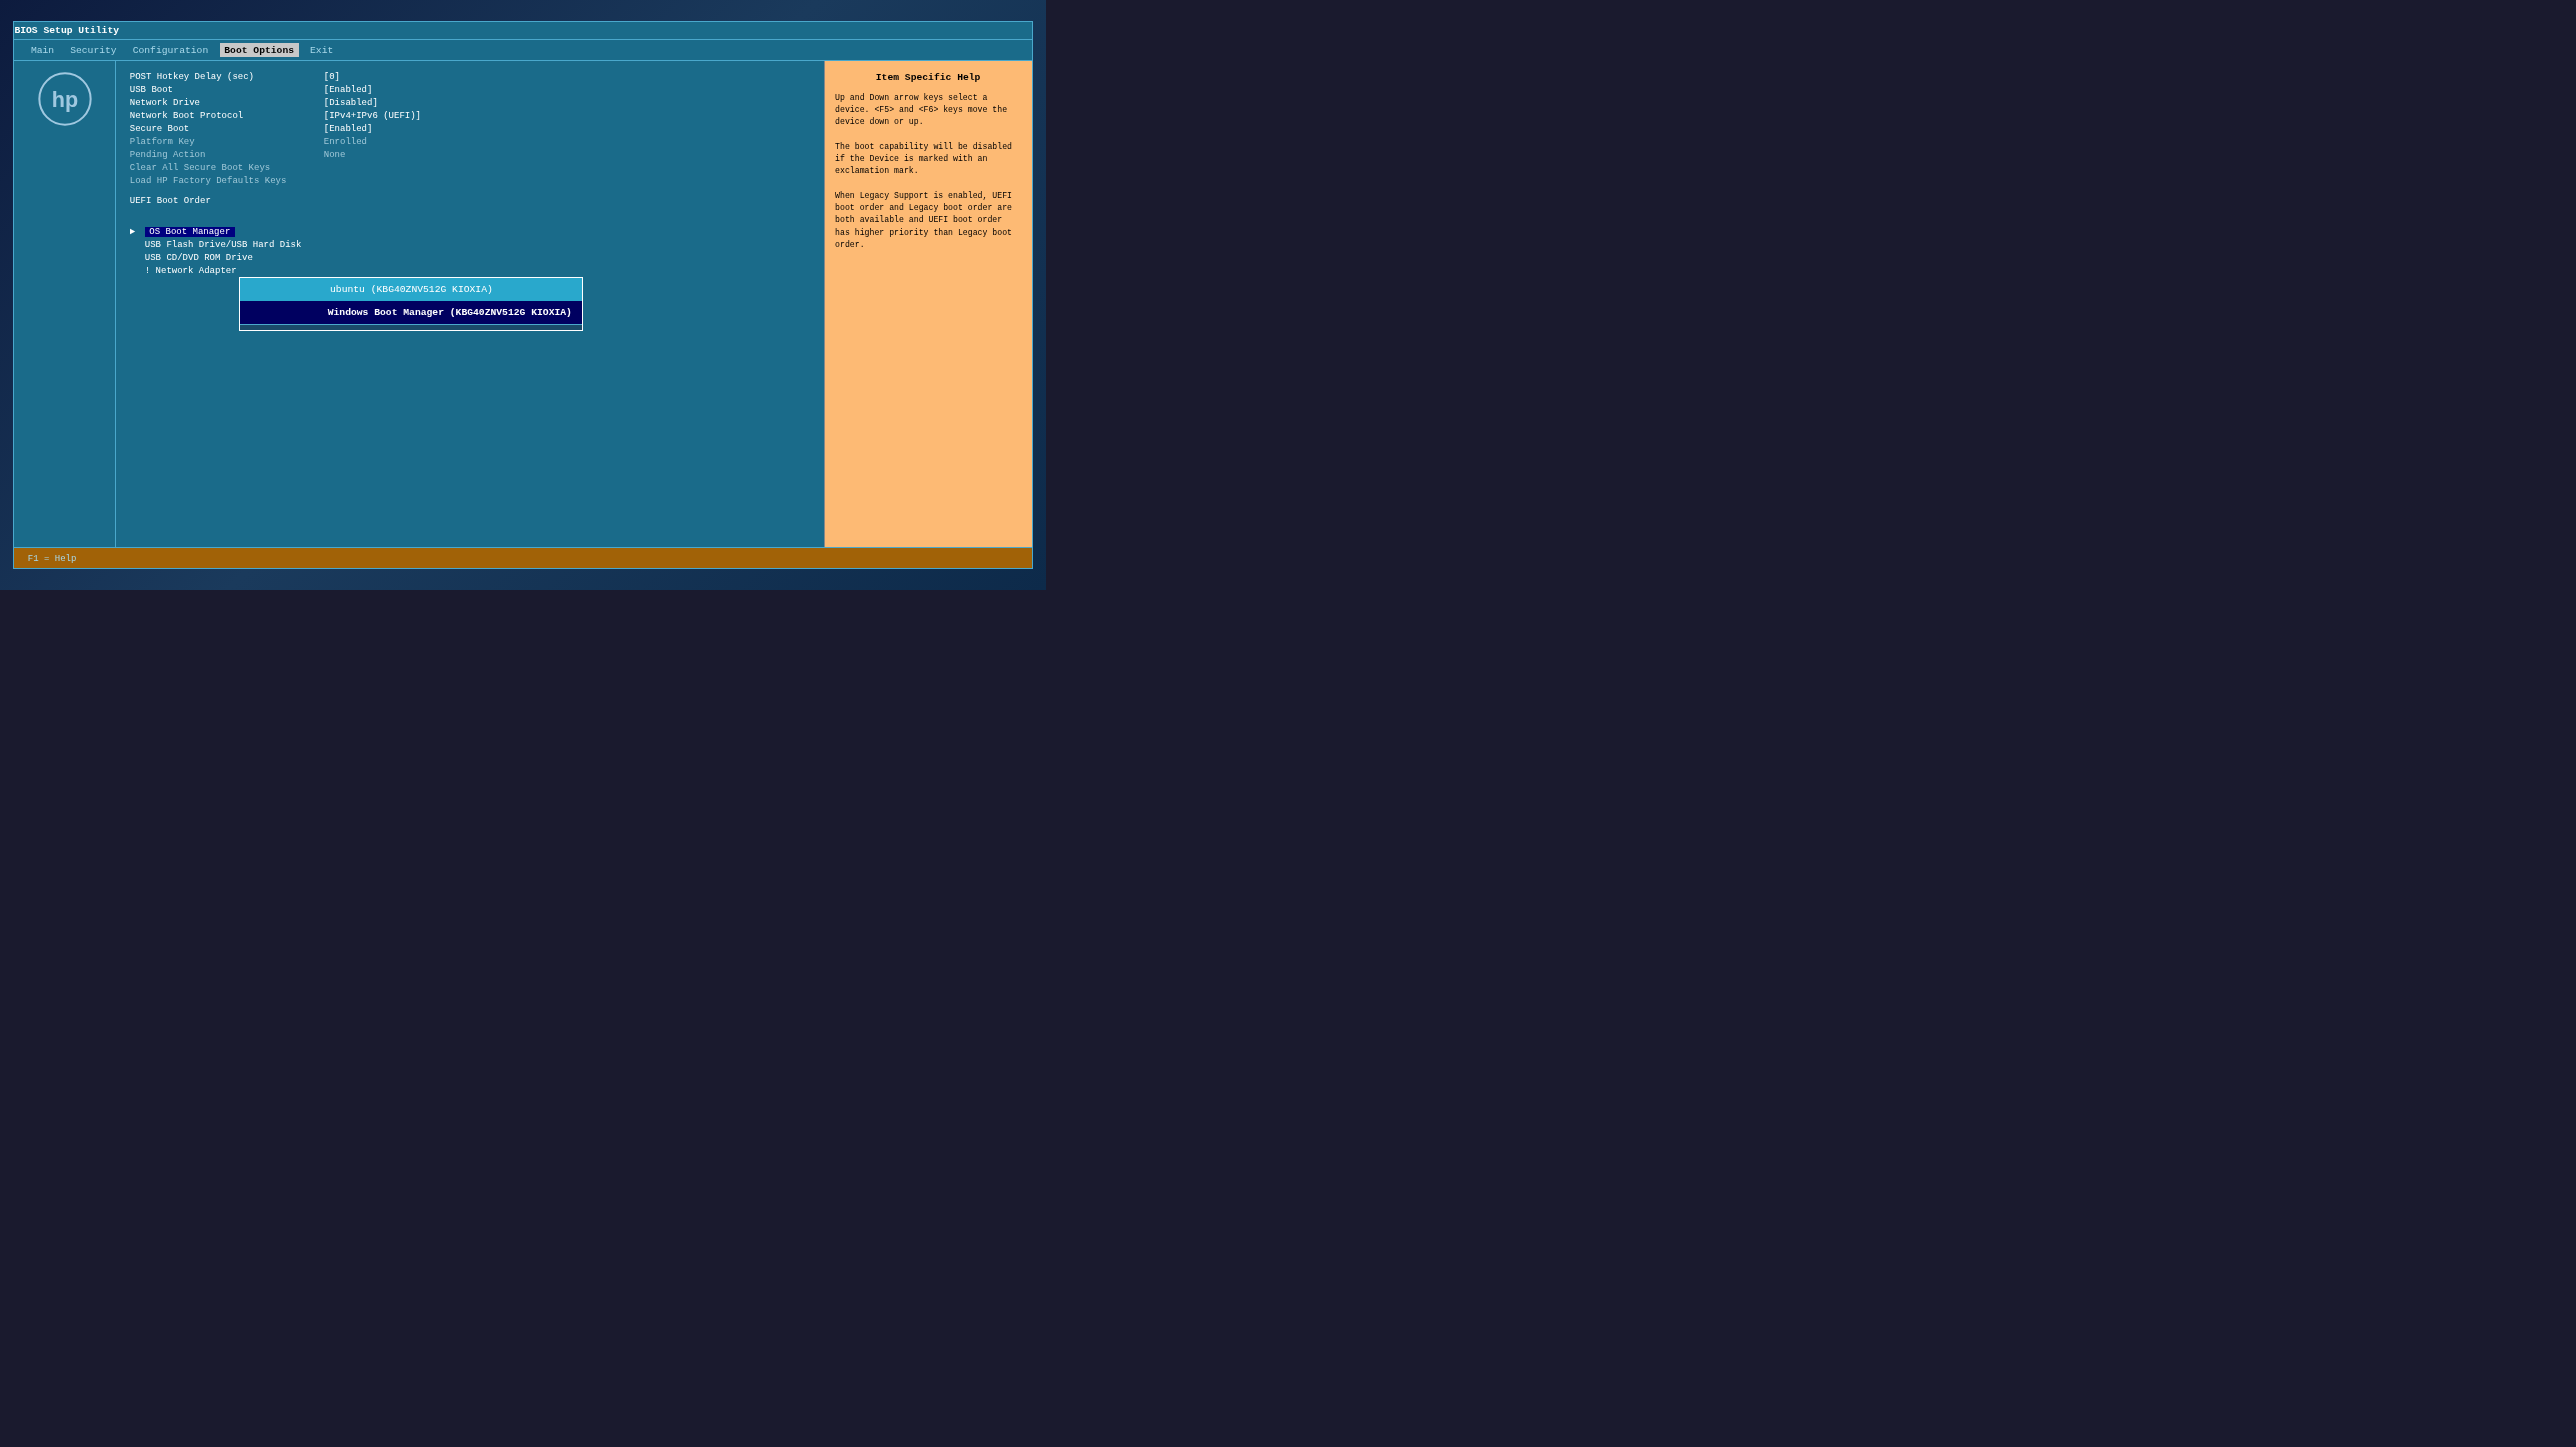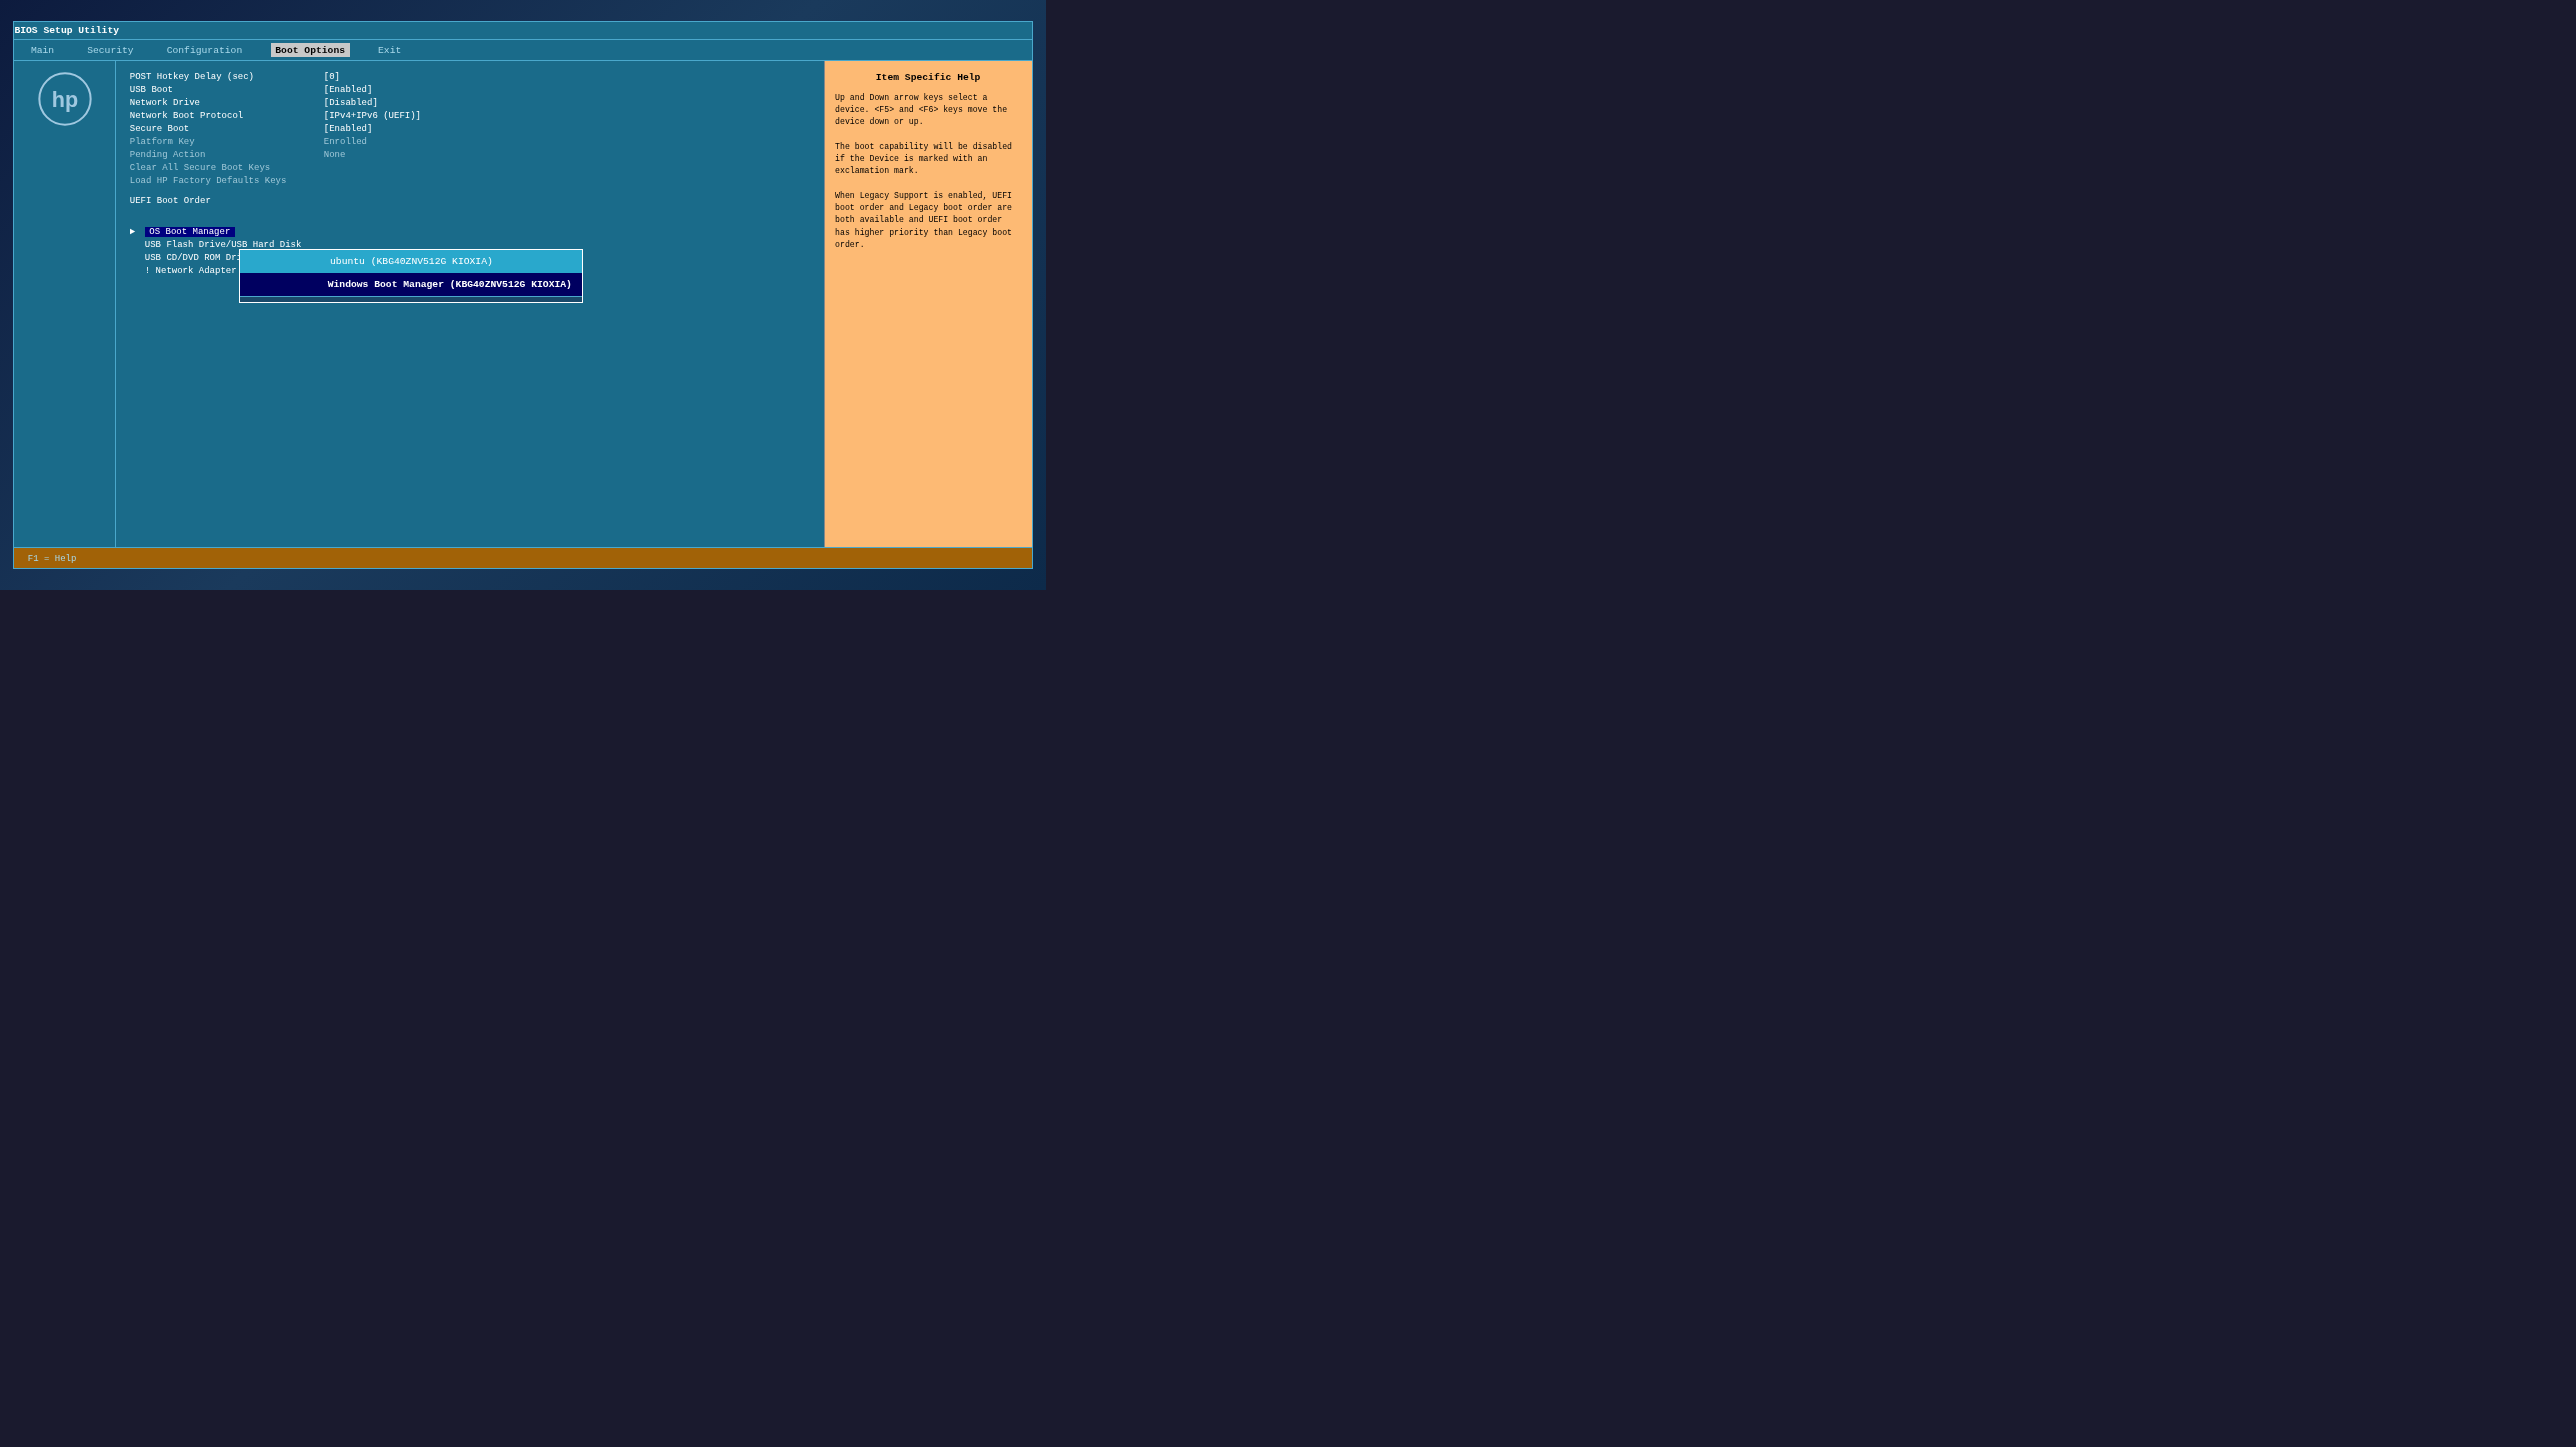--- a/index.html
+++ b/index.html
@@ -41,21 +41,21 @@
       font-weight: bold;
       border-bottom: 0.7px solid #4aa8cc;
     }
 
     
     .menu-bar {
       background: #1a6b8a;
       display: flex;
       align-items: center;
       padding: 3px 12px;
-      gap: 24px;
+      gap: 7px;
       border-bottom: 0.7px solid #4aa8cc;
     }
 
     .menu-item {
       color: #a8d8ea;
       font-size: 9.7px;
       cursor: pointer;
       padding: 1.5px 4.5px;
     }
 
@@ -159,21 +159,21 @@
     }
 
     .boot-order-item .item-label.normal {
       color: #ffffff;
     }
 
     
     .os-boot-popup {
       position: absolute;
       left: 123px;
-      top: 188px;
+      top: 216px;
       width: 344px;
       background: #29a8cc;
       border: 1.5px solid #ffffff;
       z-index: 10;
     }
 
     .os-boot-popup-item {
       padding: 6px 10.5px;
       font-size: 9.7px;
       color: #ffffff;

